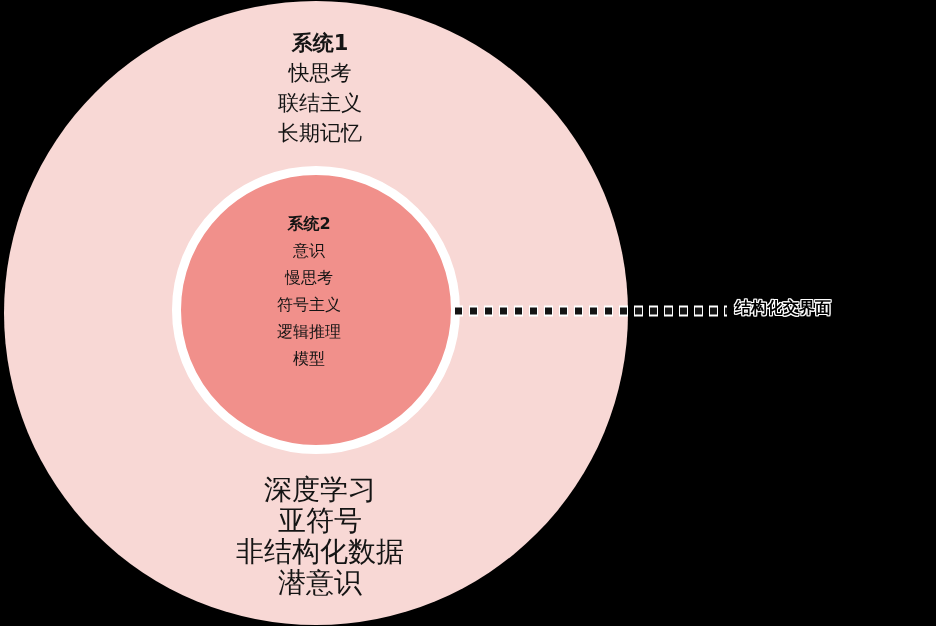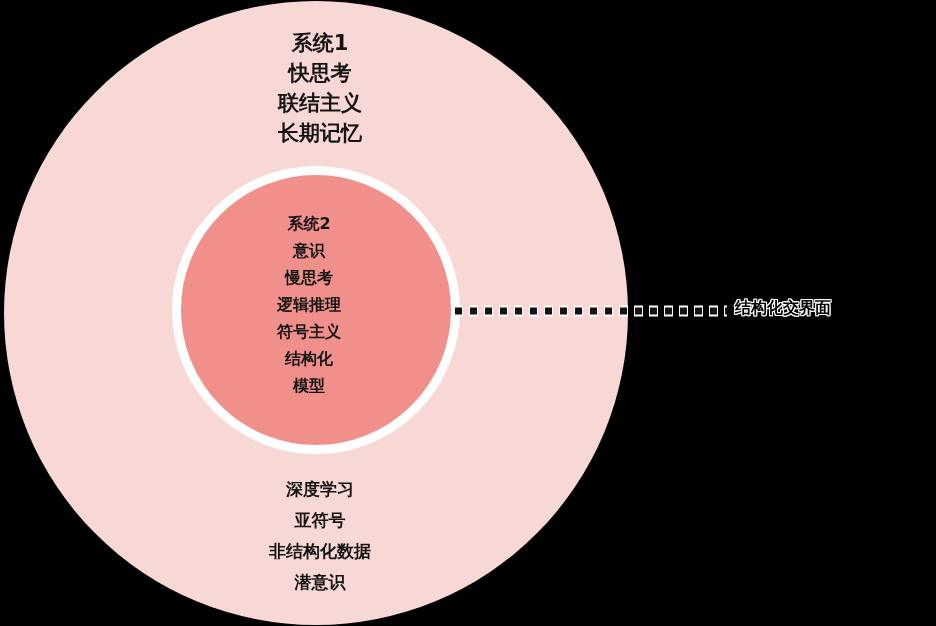--- a/index.html
+++ b/index.html
@@ -35,21 +35,20 @@
     border: 9px solid #ffffff;
     box-sizing: border-box;
   }
   .text-block {
     position: absolute;
     text-align: center;
     color: #141414;
   }
   .text-block .line {
     white-space: nowrap;
-    font-weight: bold;
   }
   .text-block.titled .line:first-child {
     font-weight: 700;
   }
   .tb-top {
     left: 170px;
     top: 28px;
     width: 300px;
     font-size: 21px;
     line-height: 30px;
@@ -58,21 +57,21 @@
     left: 189px;
     top: 210px;
     width: 240px;
     font-size: 16px;
     line-height: 27px;
   }
   .tb-bottom {
     left: 170px;
     top: 474px;
     width: 300px;
-    font-size: 17px;
+    font-size: 28px;
     line-height: 31px;
   }
   .dotted-line-svg {
     position: absolute;
     left: 455px;
     top: 303px;
   }
   .interface-label {
     position: absolute;
     left: 735px;
@@ -101,23 +100,22 @@
     <div class="line">系统1</div>
     <div class="line">快思考</div>
     <div class="line">联结主义</div>
     <div class="line">长期记忆</div>
   </div>
 
   <div class="text-block tb-inner titled">
     <div class="line">系统2</div>
     <div class="line">意识</div>
     <div class="line">慢思考</div>
+    <div class="line">符号主义</div>
     <div class="line">逻辑推理</div>
-    <div class="line">符号主义</div>
-    <div class="line">结构化</div>
     <div class="line">模型</div>
   </div>
 
   <div class="text-block tb-bottom">
     <div class="line">深度学习</div>
     <div class="line">亚符号</div>
     <div class="line">非结构化数据</div>
     <div class="line">潜意识</div>
   </div>
 

